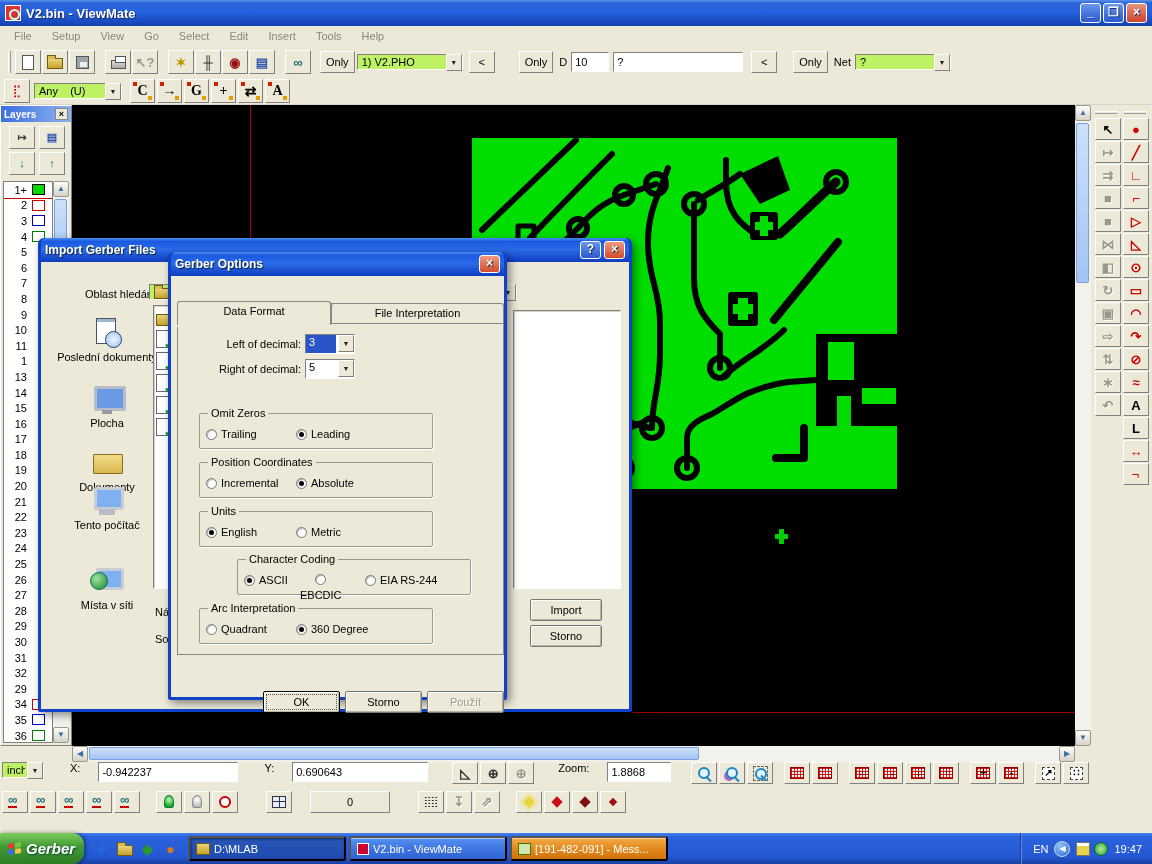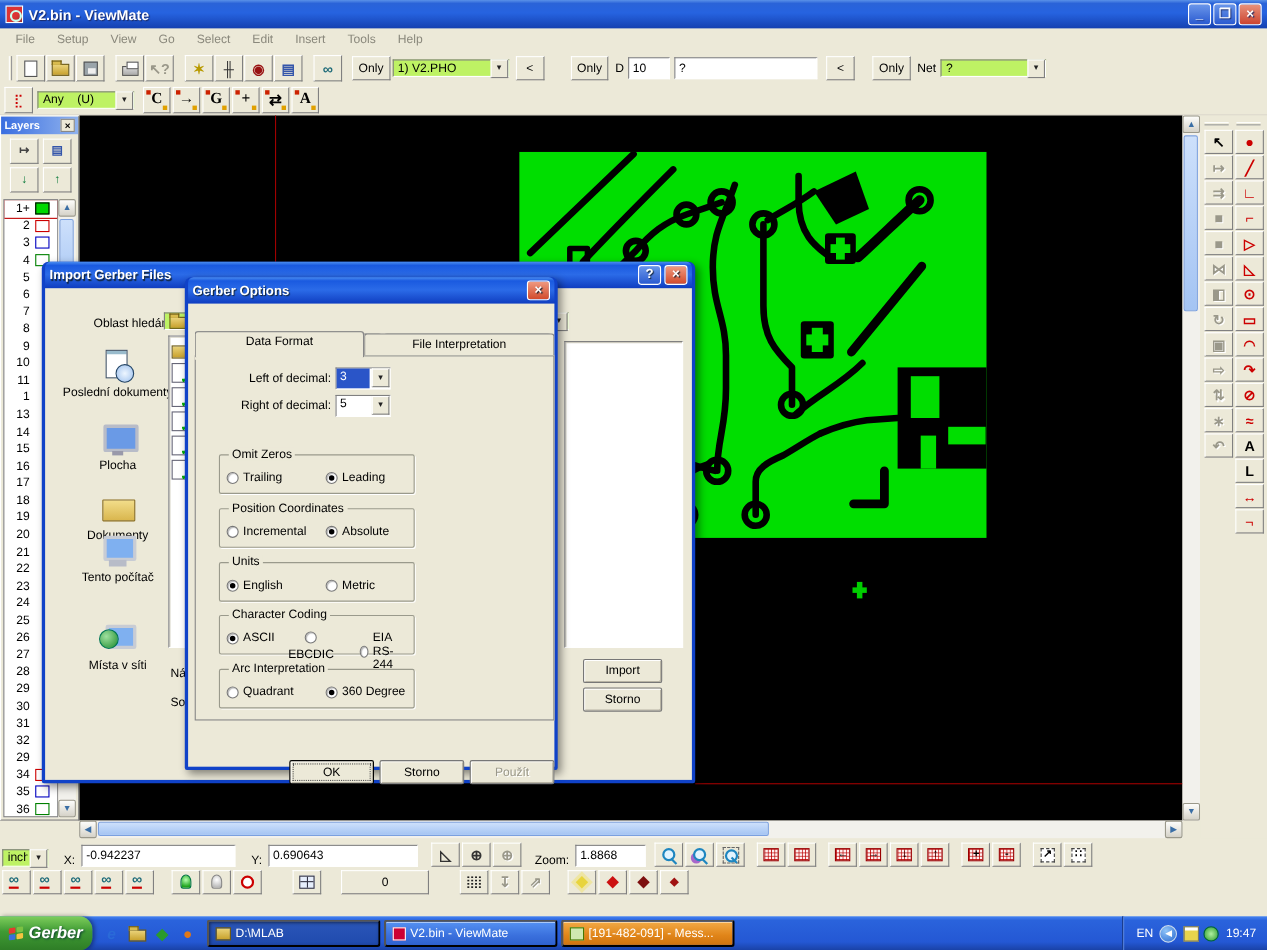--- a/index.html
+++ b/index.html
@@ -102,21 +102,21 @@
 
 .xpdlg{position:absolute;background:#1042c8;padding:0 3px 3px;border-radius:6px 6px 2px 2px;box-shadow:3px 3px 8px rgba(0,0,0,.45)}
 .xptitle{height:24px;display:flex;align-items:center;color:#fff;font-weight:bold;font-size:12px;padding:0 4px;text-shadow:1px 1px 1px #123;
  background:linear-gradient(180deg,#4a8df0 0%,#1a5ae0 14%,#2b6be8 48%,#0f3dc0 100%);border-radius:5px 5px 0 0}
 .xbtn{width:21px;height:18px;border-radius:3px;border:1px solid #fff;color:#fff;font-weight:bold;text-align:center;line-height:15px;font-size:12px}
 .xbtn.close{background:linear-gradient(180deg,#ef9a80,#d24a2c);margin-left:3px}
 .xbtn.help{background:linear-gradient(180deg,#6a96ea,#2a5ad0);margin-left:auto}
 .xpbody{position:relative;background:#ECE9D8;width:100%}
 .pbtn{position:absolute;height:22px;background:#ECE9D8;border:1px solid #777;border-radius:2px;box-shadow:inset 1px 1px 0 #fff,inset -1px -1px 0 #b8b4a4;text-align:center;font-size:11px}
 .pbtn.default{border:1px solid #000;outline:1px dotted #555;outline-offset:-4px}
-.group{position:absolute;left:28px;width:178px;height:36px;border:1px solid #9a9a8c;border-radius:2px;box-shadow:1px 1px 0 #fff}
+.group{position:absolute;left:28px;width:234px;height:36px;border:1px solid #9a9a8c;border-radius:2px;box-shadow:1px 1px 0 #fff}
 .gtitle{position:absolute;top:-7px;left:8px;background:#ECE9D8;padding:0 3px}
 .ropt{position:absolute;top:14px;display:flex;align-items:center;gap:4px}
 .radio{position:relative;width:11px;height:11px;border-radius:50%;background:#fff;border:1px solid #787878;box-shadow:inset 1px 1px 1px #b8b8b8}
 .radio.on::after{content:"";position:absolute;left:2px;top:2px;width:5px;height:5px;border-radius:50%;background:#000}
 .gtab{position:absolute;height:20px;background:#ECE9D8;border:1px solid #888;border-bottom:none;border-radius:3px 3px 0 0;text-align:center;line-height:19px}
 .gtab.active{height:24px;z-index:3;box-shadow:0 2px 0 #ECE9D8}
 .tabpanel{position:absolute;border:1px solid #888;background:#ECE9D8}
 .dcombo{position:absolute;display:flex;width:50px;height:20px;background:#fff;border:1px solid;border-color:#808080 #fff #fff #808080}
 .dcombo .cval{flex:1;padding:1px 3px}
 .dcombo .selblue{background:#2a55c8;color:#fff}
@@ -134,21 +134,21 @@
 .pl-documents::after{content:"";position:absolute;left:3px;top:2px;width:10px;height:4px;background:#e3c косо463}
 .pl-my-computer::before{content:"";position:absolute;left:4px;top:1px;width:24px;height:17px;background:#7fb0f0;border:3px solid #c8ccd4;border-radius:2px}
 .pl-my-computer::after{content:"";position:absolute;left:9px;bottom:1px;width:16px;height:6px;background:#b8bcc8}
 .pl-network-places::before{content:"";position:absolute;right:0;top:2px;width:22px;height:16px;background:#7fb0f0;border:3px solid #c8ccd4;border-radius:2px}
 .pl-network-places::after{content:"";position:absolute;left:0;top:6px;width:16px;height:16px;border-radius:50%;background:radial-gradient(circle at 35% 35%,#9fe09f,#1b8a2a);border:1px solid #075}
 .ficon{position:relative;width:15px;height:18px;background:#fff;border:1px solid #667;margin:4px 0 0 2px}
 .ficon .chk{position:absolute;right:-4px;bottom:-4px;color:#0a0;font-weight:bold;font-size:12px}
 .ficon.folder{height:12px;margin-top:8px;background:linear-gradient(#ead37a,#c8a12c);border-color:#6d5a14}
 
 
-#status1{position:absolute;left:0;top:762px;width:1152px;height:26px;display:flex;align-items:flex-end;padding-left:2px;gap:2px}
+#status1{position:absolute;left:0;top:762px;width:1152px;height:26px;display:flex;align-items:flex-start;padding-left:2px;gap:14px}
 #status2{position:absolute;left:0;top:788px;width:1152px;height:27px;display:flex;align-items:center;padding-left:2px;gap:2px}
 .sbtn{position:relative;min-width:26px;height:22px;display:inline-flex;align-items:center;justify-content:center;background:#ECE9D8;border:1px solid;border-color:#fff #808080 #808080 #fff}
 .sfield{height:20px;display:flex;align-items:center;padding:0 3px;background:#fff;border:1px solid;border-color:#808080 #fff #fff #808080}
 #taskstrip{position:absolute;left:0;top:815px;width:1152px;height:18px;background:#ECE9D8}
 
 
 #taskbar{position:absolute;left:0;top:833px;width:1152px;height:31px;display:flex;align-items:center;
  background:linear-gradient(180deg,#4584f2 0%,#2a63dc 12%,#2458d4 75%,#1941a5 100%)}
 #startbtn{height:31px;width:84px;border-radius:0 12px 12px 0;display:flex;align-items:center;gap:5px;padding-left:8px;
  background:linear-gradient(180deg,#7ece5c 0%,#3f9a34 45%,#2e7d26 100%);color:#fff;font-weight:bold;font-style:italic;font-size:15px;text-shadow:1px 1px 2px #143;box-shadow:2px 0 4px rgba(0,0,0,.4)}
@@ -683,21 +683,21 @@
             <span class="gtitle">Units</span>
             <span class="ropt" style="left: 6px;">
               <span class="radio on"></span>
               <span class="rlab">English</span>
             </span>
             <span class="ropt" style="left: 96px;">
               <span class="radio"></span>
               <span class="rlab">Metric</span>
             </span>
           </div>
-          <div class="group" style="top: 283px;">
+          <div class="group" style="top: 283px; margin-left: 38px;">
             <span class="gtitle">Character Coding</span>
             <span class="ropt" style="left: 6px;">
               <span class="radio on"></span>
               <span class="rlab">ASCII</span>
             </span>
             <span class="ropt" style="left: 62px; flex-direction: column;">
               <span class="radio"></span>
               <span class="rlab">EBCDIC</span>
             </span>
             <span class="ropt" style="left: 127px;">

